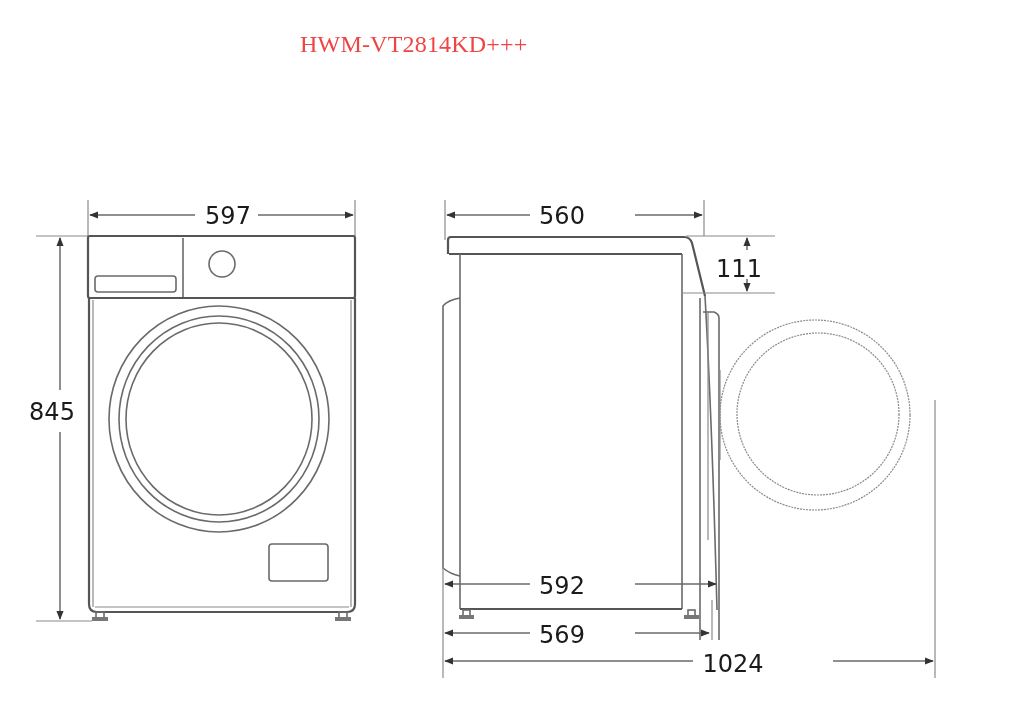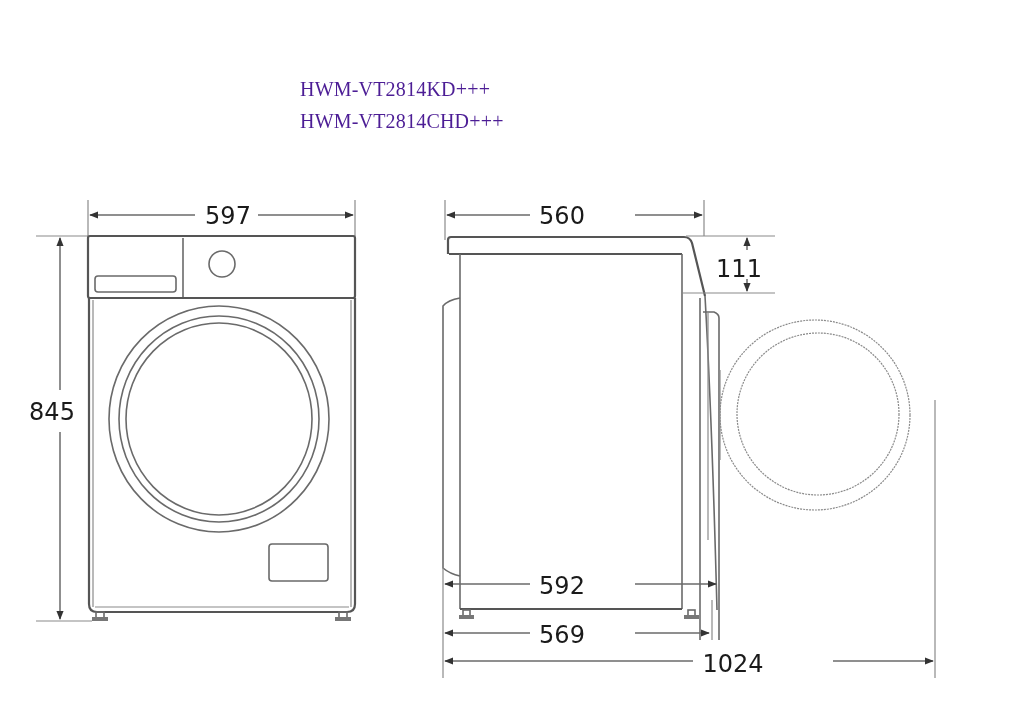--- a/index.html
+++ b/index.html
@@ -1,38 +1,37 @@
 <!DOCTYPE html>
 <html><head>
   <meta charset="utf-8">
   <style>
     html, body { margin: 0; padding: 0; background: #ffffff; }
     body { width: 1024px; height: 720px; position: relative; overflow: hidden; }
     .title {
       position: absolute; left: 300px; top: 28px;
       font-family: "Liberation Serif", "DejaVu Serif", serif;
-      font-size: 20px; line-height: 32px; color: #4c1d95; letter-spacing: 0.2px; margin-top: 45px;
+      font-size: 24px; line-height: 32px; color: #ef4444; letter-spacing: 0.2px;
     }
     .title div { white-space: nowrap; }
     svg { position: absolute; left: 0; top: 0; }
     .dimtext {
       font-family: "DejaVu Sans", "Liberation Sans", sans-serif;
       font-size: 24px; fill: #1a1a1a;
     }
     .ln { stroke: #6a6a6a; stroke-width: 1.6; fill: none; }
     .ln2 { stroke: #555; stroke-width: 2.2; fill: none; }
     .thin { stroke: #8a8a8a; stroke-width: 1.2; fill: none; }
     .dim { stroke: #6a6a6a; stroke-width: 1.5; fill: none; }
   </style>
 </head>
 <body>
 
 <div class="title">
   <div>HWM-VT2814KD+++</div>
-  <div>HWM-VT2814CHD+++</div>
 </div>
 
 <svg width="1024" height="720" viewBox="0 0 1024 720">
   <defs>
     <marker id="arr" viewBox="0 0 10 10" refX="9" refY="5" markerWidth="6" markerHeight="6" orient="auto-start-reverse">
       <path d="M0,1 L10,5 L0,9 z" fill="#333"></path>
     </marker>
   </defs>
 
   <g>

